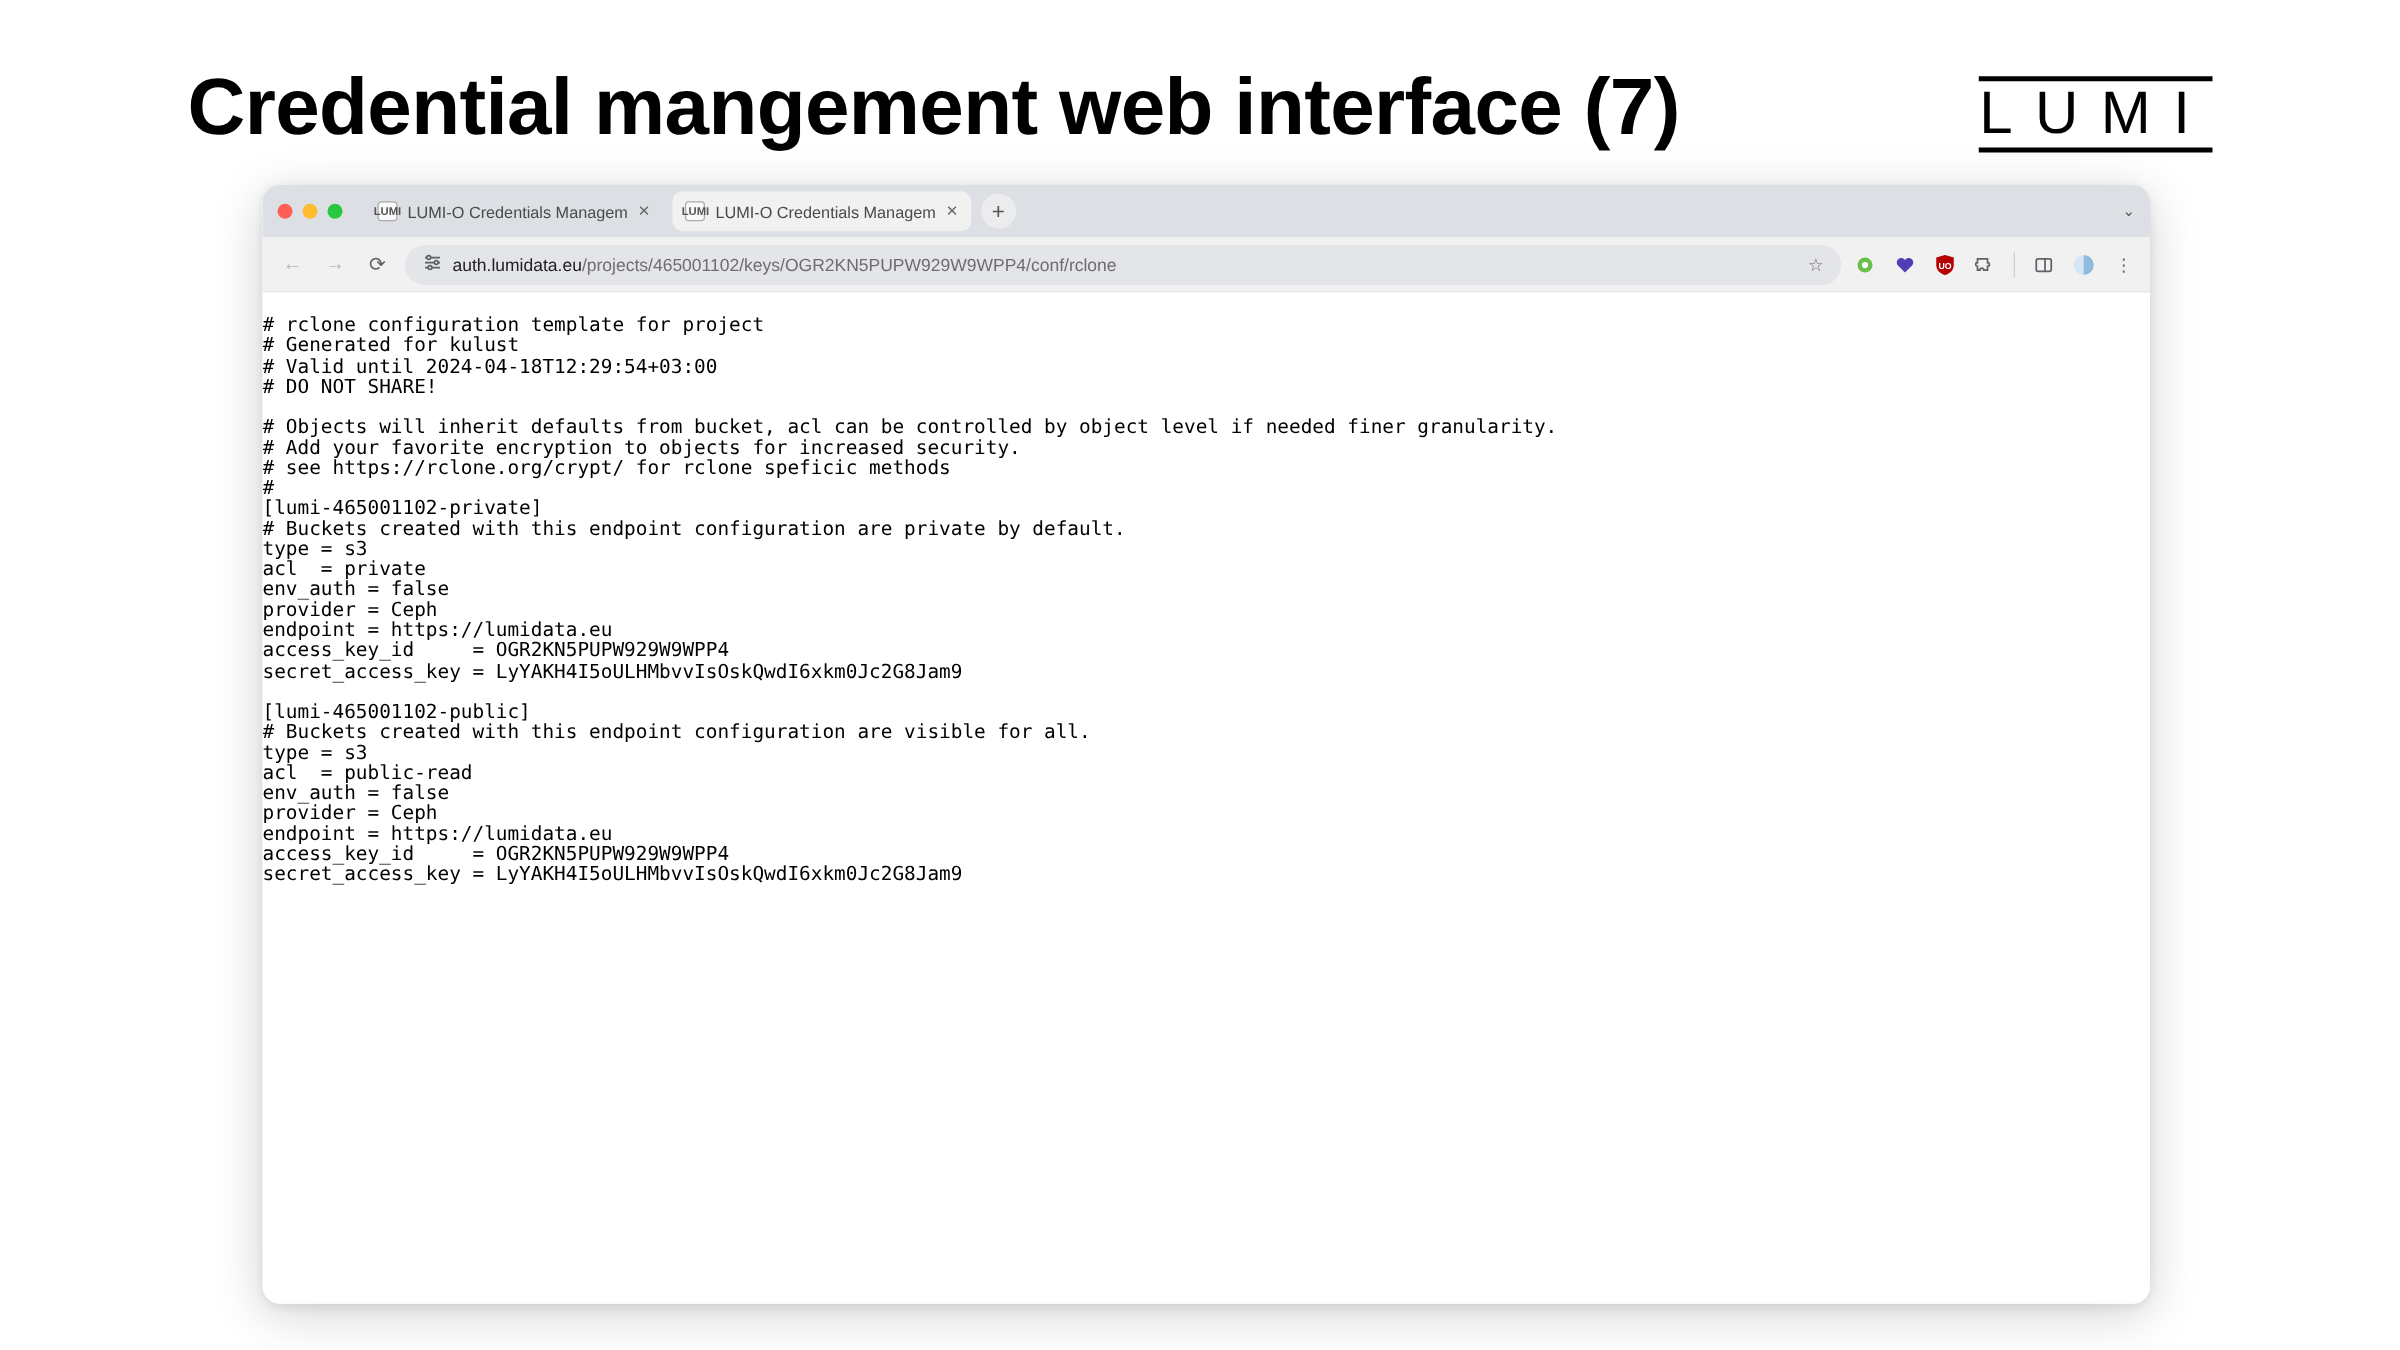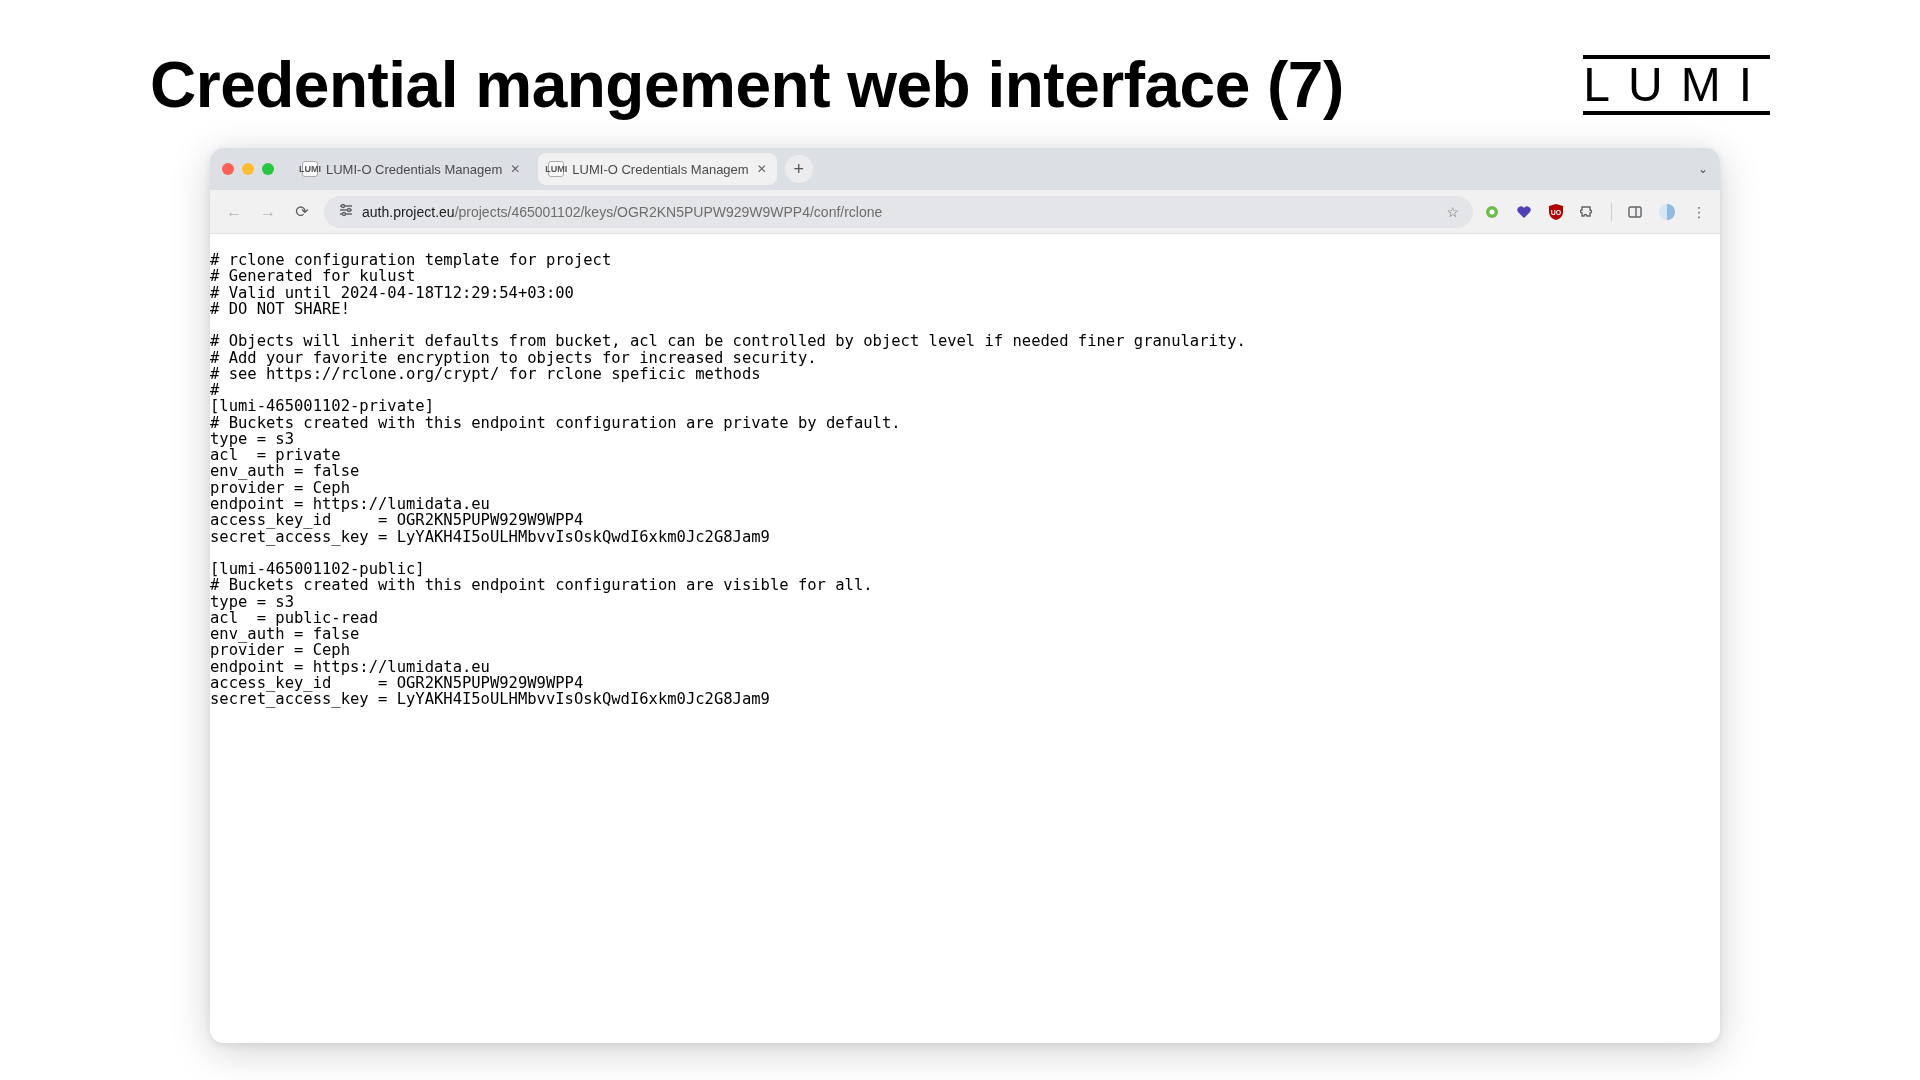--- a/index.html
+++ b/index.html
@@ -13,21 +13,21 @@
   }
 
   
   .slide-header {
     position: absolute;
     top: 48px;
     left: 150px;
     right: 150px;
     display: flex;
     justify-content: space-between;
-    align-items: center;
+    align-items: flex-end;
   }
   .slide-title {
     font-size: 64px;
     font-weight: 700;
     letter-spacing: -0.5px;
     color: #000;
   }
   .lumi-logo {
     font-size: 48px;
     font-weight: 400;
@@ -201,21 +201,21 @@
               <line x1="2" y1="4" x2="14" y2="4"></line>
               <line x1="2" y1="8" x2="14" y2="8"></line>
               <line x1="2" y1="12" x2="14" y2="12"></line>
               <circle cx="5" cy="4" r="1.5" fill="#f1f1f1"></circle>
               <circle cx="11" cy="8" r="1.5" fill="#f1f1f1"></circle>
               <circle cx="6" cy="12" r="1.5" fill="#f1f1f1"></circle>
             </g>
           </svg>
       </span>
       <span>
-        <span class="url-domain">auth.project.eu</span><span class="url-path">/projects/465001102/keys/OGR2KN5PUPW929W9WPP4/conf/rclone</span>
+        <span class="url-domain">auth.lumidata.eu</span><span class="url-path">/projects/465001102/keys/OGR2KN5PUPW929W9WPP4/conf/rclone</span>
       </span>
       <span class="star">☆</span>
     </div>
 
     <div class="ext-icons">
       <span class="ext-icon" style="color:#6abf4b;">
         <svg width="16" height="16" viewBox="0 0 16 16">
             <circle cx="8" cy="8" r="6" fill="#6abf4b"></circle>
             <circle cx="8" cy="8" r="2.5" fill="#fff"></circle>
           </svg>

